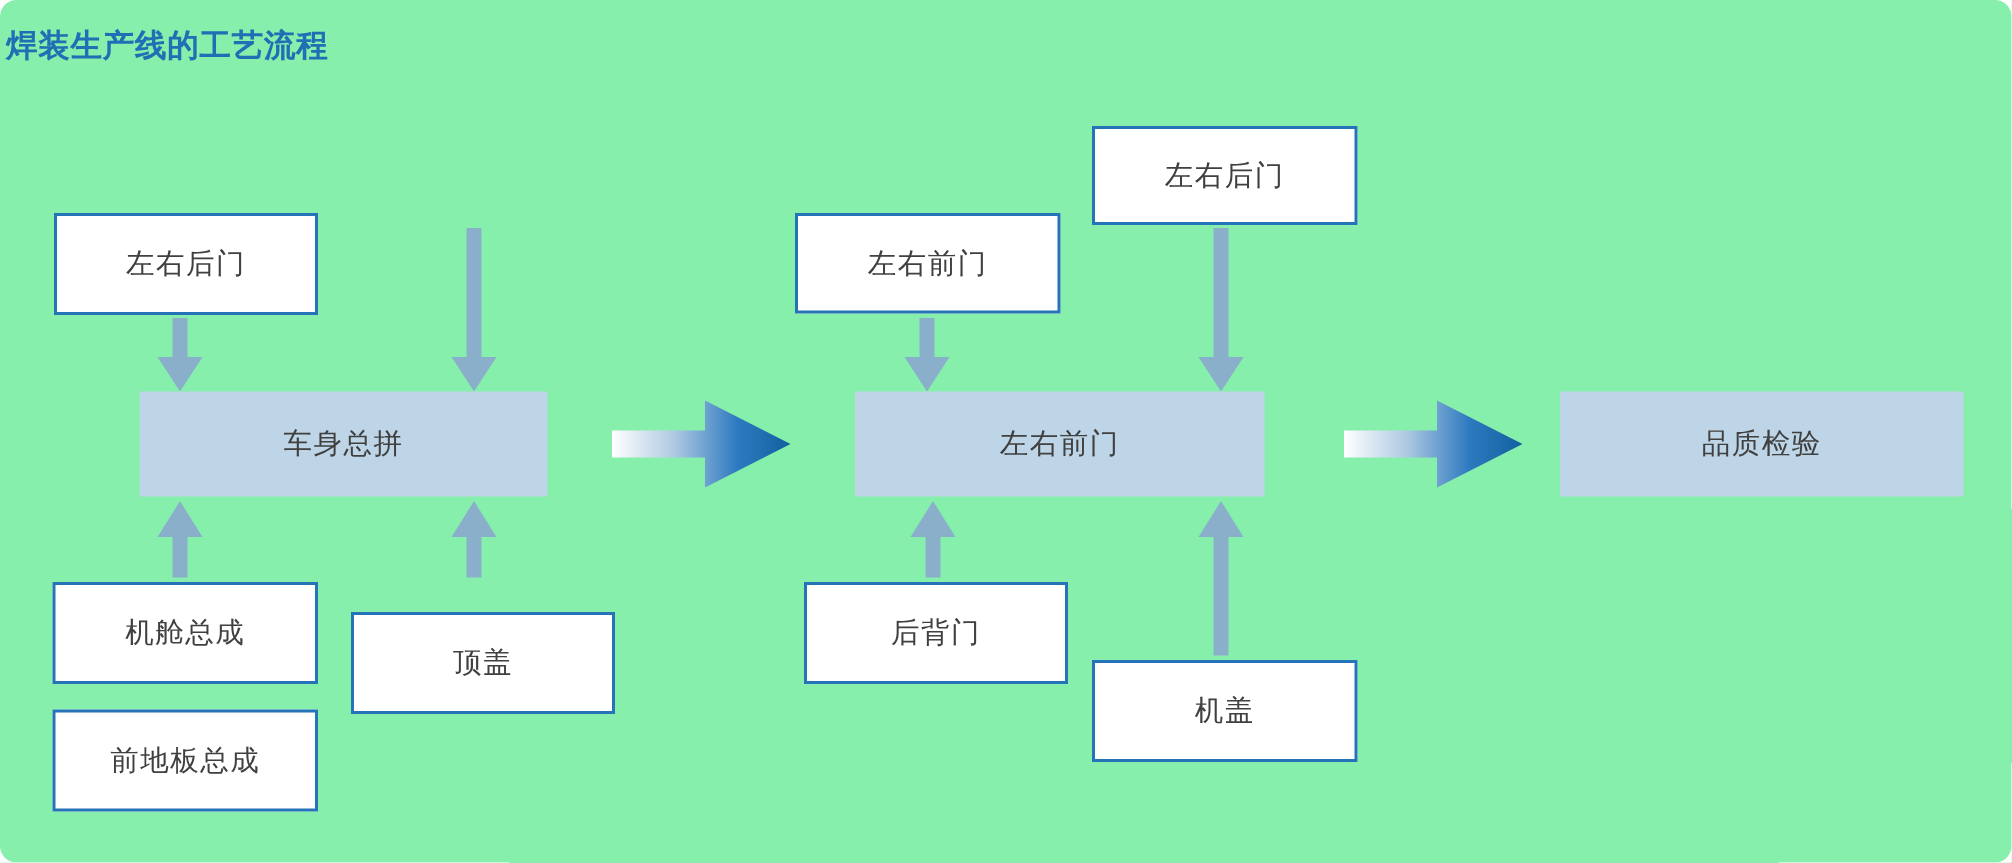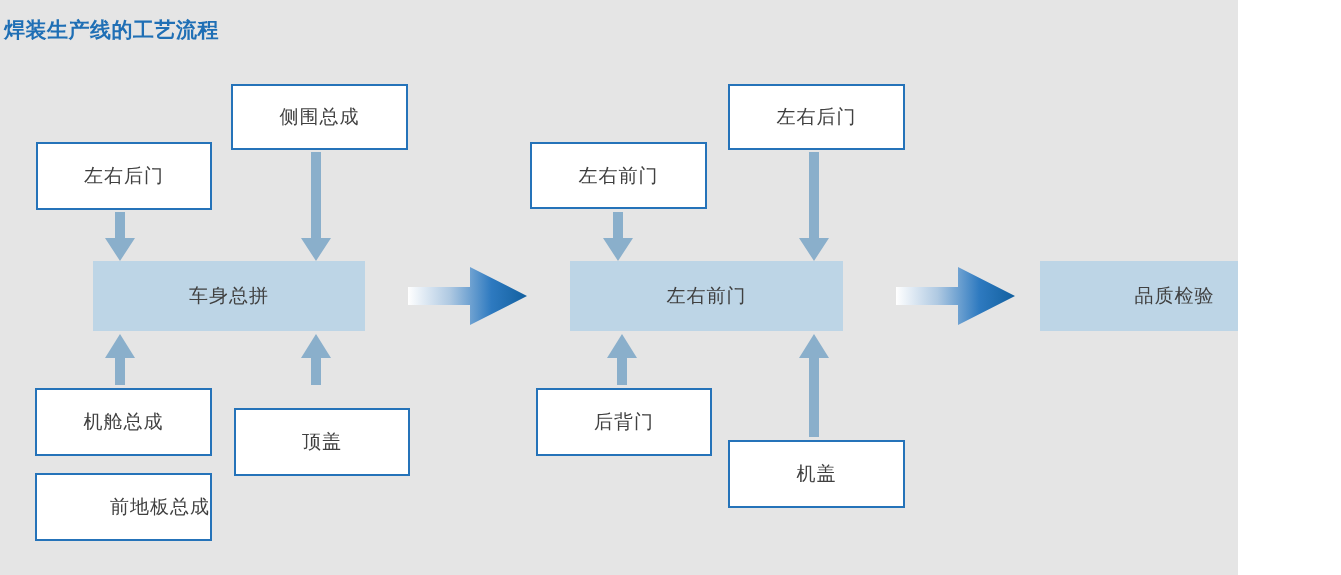--- a/index.html
+++ b/index.html
@@ -7,24 +7,25 @@
     margin: 0;
     padding: 0;
     background: #ffffff;
   }
   body {
     font-family: "Liberation Sans", "DejaVu Sans", sans-serif;
     color: #404040;
   }
   #canvas {
     position: relative;
-    width: 1238px;
+    width: 1341px;
     height: 575px;
-    background: #e5e5e5;
+    background: #86efac;
     overflow: hidden;
+    border-radius: 11px;
   }
   
   .page-title {
     position: absolute;
     left: 4px;
     top: 16px;
     font-size: 21px;
     font-weight: bold;
     letter-spacing: 0.5px;
     color: #1F6FB5;
@@ -67,23 +68,20 @@
 <body>
 
 <div id="canvas">
 
   <div class="page-title">焊装生产线的工艺流程</div>
 
   <div class="node outline" style="left:36px; top:142px; width:176px; height:68px;">
     <span>左右后门</span>
   </div>
 
-  <div class="node outline" style="left:231px; top:84px; width:177px; height:66px;">
-    <span>侧围总成</span>
-  </div>
 
   <div class="varrow" style="left:104px; top:212px; width:32px; height:50px;">
     <svg width="32" height="50" viewBox="0 0 32 50">
       <polygon points="11,0 21,0 21,26 31,26 16,49 1,26 11,26" fill="#8AAFCB"></polygon>
     </svg>
   </div>
 
   <div class="varrow" style="left:300px; top:152px; width:32px; height:110px;">
     <svg width="32" height="110" viewBox="0 0 32 110">
       <polygon points="11,0 21,0 21,86 31,86 16,109 1,86 11,86" fill="#8AAFCB"></polygon>
@@ -107,21 +105,21 @@
   </div>
 
   <div class="node outline" style="left:35px; top:388px; width:177px; height:68px;font-family:Liberation Serif, serif;">
     <span>机舱总成</span>
   </div>
 
   <div class="node outline" style="left:234px; top:388px; width:176px; height:68px;margin-top:20px;">
     <span>顶盖</span>
   </div>
 
-  <div class="node outline" style="left:35px; top:473px; width:177px; height:68px;justify-content:flex-end;">
+  <div class="node outline" style="left:35px; top:473px; width:177px; height:68px;">
     <span>前地板总成</span>
   </div>
 
   <div class="harrow" style="left:408px; top:265px; width:120px; height:62px;">
     <svg width="120" height="62" viewBox="0 0 120 62">
       <defs>
         <linearGradient id="gradFlow1" x1="0" y1="0" x2="1" y2="0">
           <stop offset="0%" stop-color="#FFFFFF"></stop>
           <stop offset="35%" stop-color="#AFC9E2"></stop>
           <stop offset="70%" stop-color="#2E7AC0"></stop>

